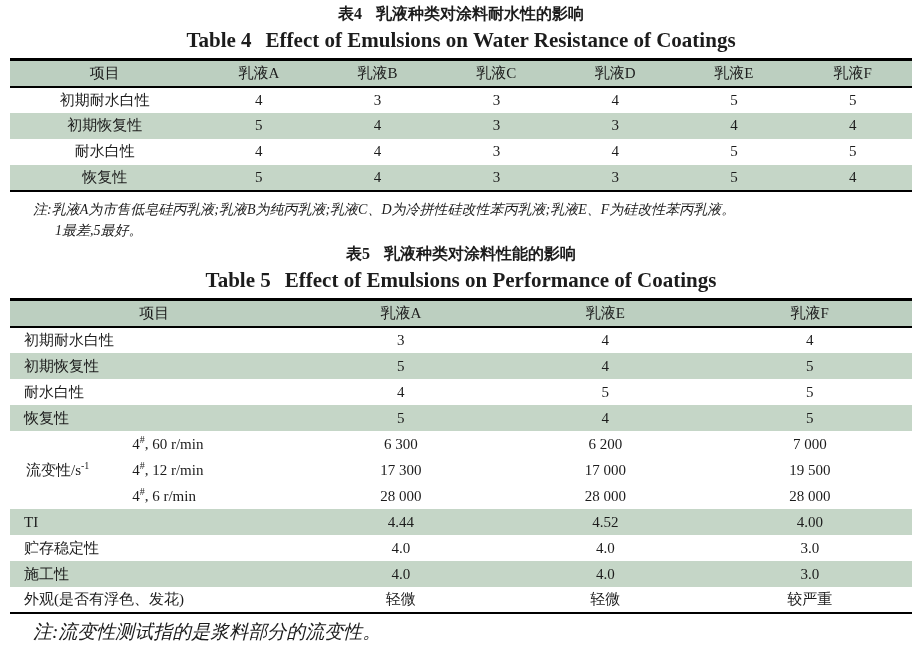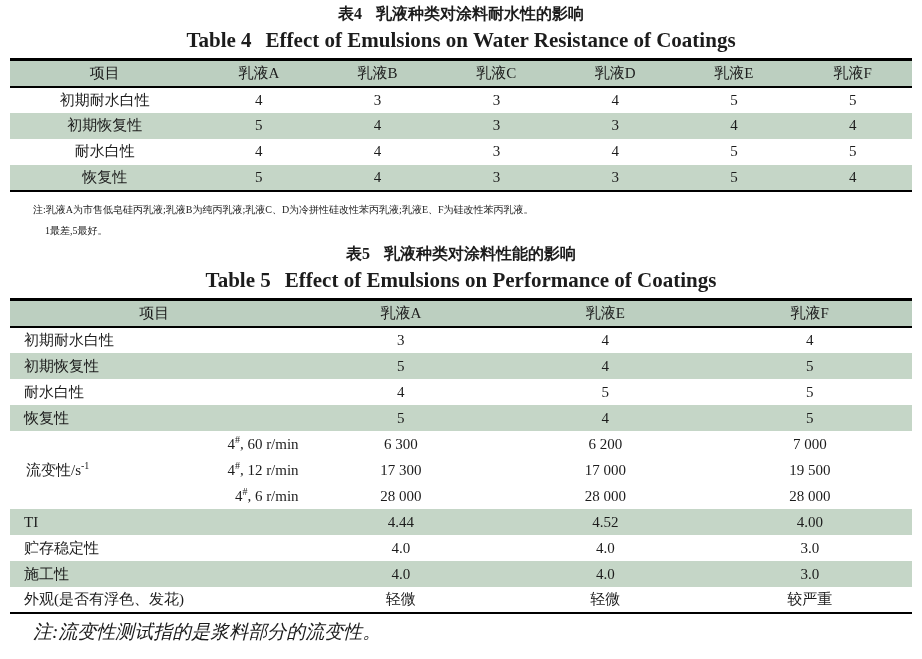--- a/index.html
+++ b/index.html
@@ -28,25 +28,25 @@
   th,td{ padding:0; font-weight:normal; font-size:15px; text-align:center; vertical-align:middle; }
   .t4 th{ height:27px; }
   .t4 td{ height:26px; }
   .t5 th{ height:28px; }
   .t5 td{ height:26px; }
   tr.g{ background:var(--row-green); }
 
   .t5 td.lbl{ text-align:left; padding-left:14px; }
   .t5 th.lbl-h{ text-align:center; }
   .t5 td.rheo-lbl{ text-align:left; padding-left:16px; }
-  .t5 td.rheo-sub{ text-align:right; padding-left:32px; }
+  .t5 td.rheo-sub{ text-align:left; padding-left:32px; }
   sup{ font-size:10px; line-height:0; }
 
-  .notes{ margin:7px 0 0 23px; font-size:10px; line-height:21px; }
-  .notes .l2{ margin-left:12px; }
+  .notes{ margin:7px 0 0 23px; font-size:14px; font-style:italic; line-height:21px; }
+  .notes .l2{ margin-left:22px; }
   .t5-block .cap-cn{ margin-top:2px; }
   .note5{ margin:8px 0 0 23px; font-size:19px; font-style:italic; line-height:20px; }
 </style>
 </head>
 <body>
 
 <div class="page">
 
   <div class="t4-block">
     <div class="cap cap-cn">

